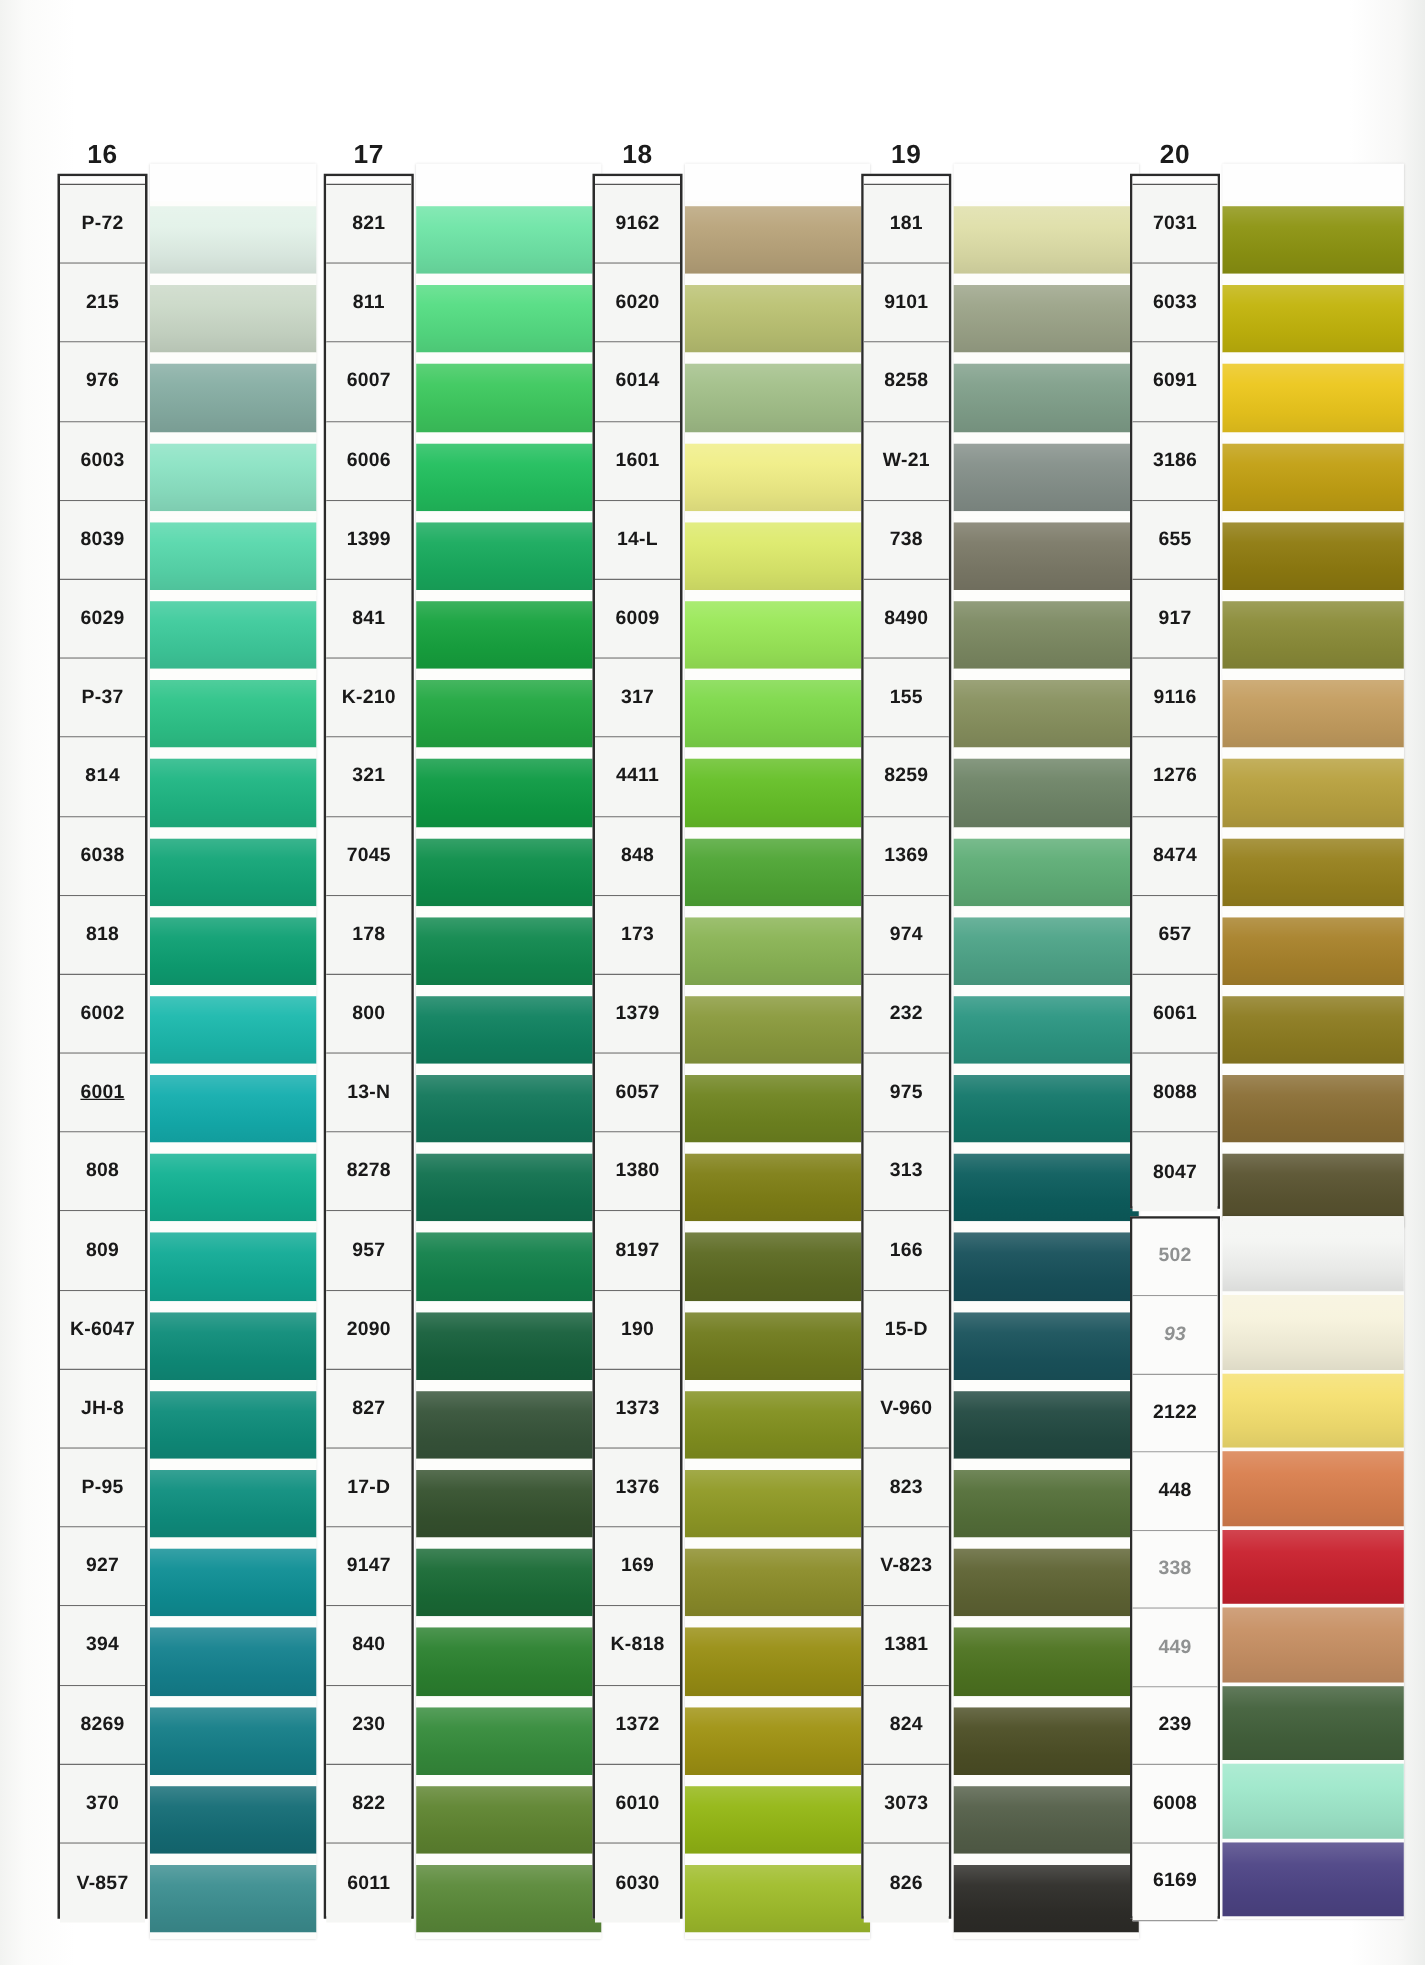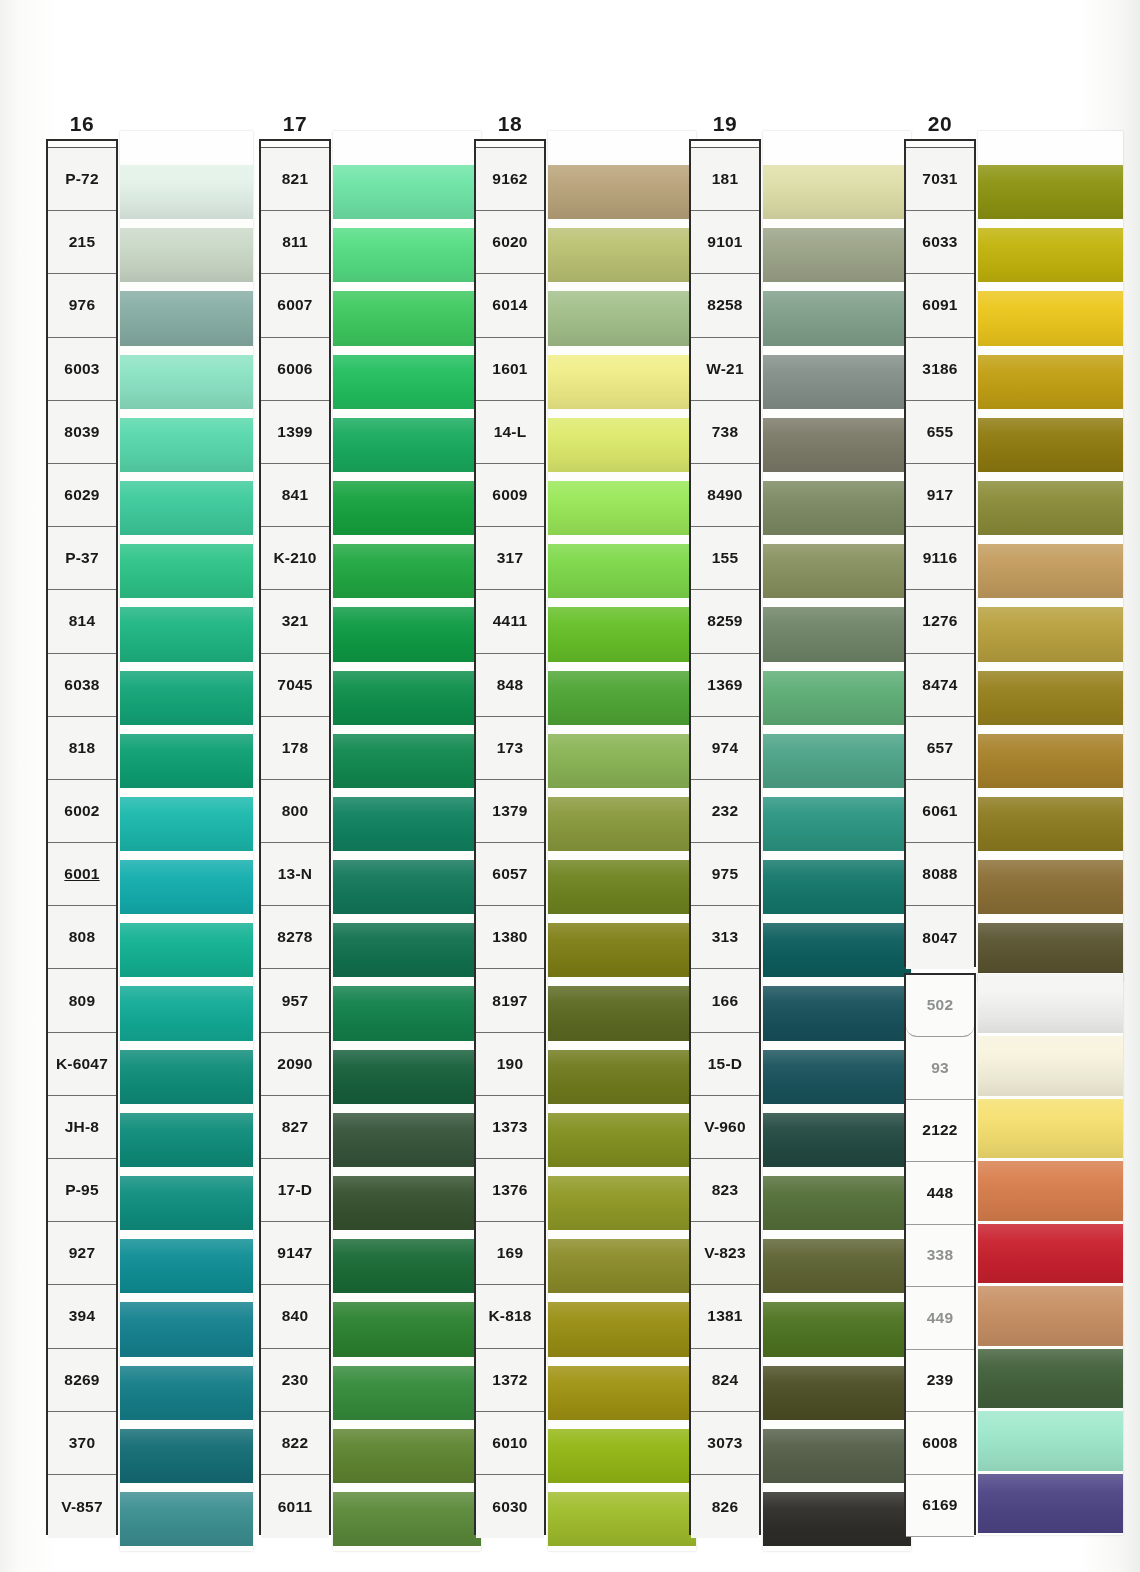--- a/index.html
+++ b/index.html
@@ -243,21 +243,21 @@
         </div>
         <div class="labels" style="width: 72px; height: 1396.4px;">
           <div class="cap" style="height: 6px;"></div>
           <div class="lbl" style="height: 63.2px;">P-72</div>
           <div class="lbl" style="height: 63.2px;">215</div>
           <div class="lbl" style="height: 63.2px;">976</div>
           <div class="lbl" style="height: 63.2px;">6003</div>
           <div class="lbl" style="height: 63.2px;">8039</div>
           <div class="lbl" style="height: 63.2px; text-align: center;">6029</div>
           <div class="lbl" style="height: 63.2px;">P-37</div>
-          <div class="lbl" style="height: 63.2px;">814</div>
+          <div class="lbl" style="height: 63.2px; font-family: Liberation Mono, monospace;">814</div>
           <div class="lbl" style="height: 63.2px;">6038</div>
           <div class="lbl" style="height: 63.2px;">818</div>
           <div class="lbl" style="height: 63.2px;">6002</div>
           <div class="lbl" style="height: 63.2px; text-decoration: underline;">6001</div>
           <div class="lbl" style="height: 63.2px;">808</div>
           <div class="lbl" style="height: 63.2px;">809</div>
           <div class="lbl" style="height: 63.2px;">K-6047</div>
           <div class="lbl" style="height: 63.2px;">JH-8</div>
           <div class="lbl" style="height: 63.2px;">P-95</div>
           <div class="lbl" style="height: 63.2px;">927</div>
@@ -817,22 +817,22 @@
             <div class="sw tight" title="6008" style="height: 62.5px; background: rgb(253, 253, 251);">
               <div class="thread" style="background: rgb(159, 232, 203);"></div>
               <div class="sheen"></div>
             </div>
             <div class="sw tight" title="6169" style="height: 62.5px; background: rgb(253, 253, 251);">
               <div class="thread" style="background: rgb(78, 69, 134);"></div>
               <div class="sheen"></div>
             </div>
           </div>
           <div class="labels" style="width: 72px; height: 562.5px;">
-            <div class="lbl faded" style="height: 62.5px; border-radius: 11px;">502</div>
-            <div class="lbl faded" style="height: 62.5px;">93</div>
+            <div class="lbl faded" style="height: 62.5px;">502</div>
+            <div class="lbl faded" style="height: 62.5px; font-style: italic;">93</div>
             <div class="lbl" style="height: 62.5px;">2122</div>
             <div class="lbl" style="height: 62.5px;">448</div>
             <div class="lbl faded" style="height: 62.5px;">338</div>
             <div class="lbl faded" style="height: 62.5px;">449</div>
             <div class="lbl" style="height: 62.5px;">239</div>
             <div class="lbl" style="height: 62.5px;">6008</div>
             <div class="lbl" style="height: 62.5px;">6169</div>
           </div>
         </div>
       </div>

